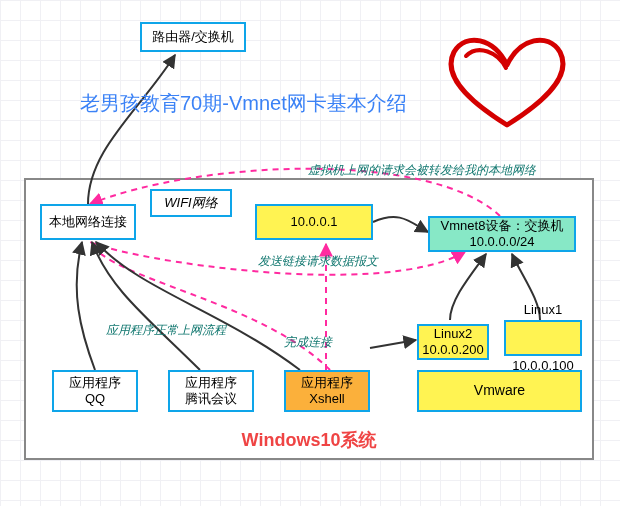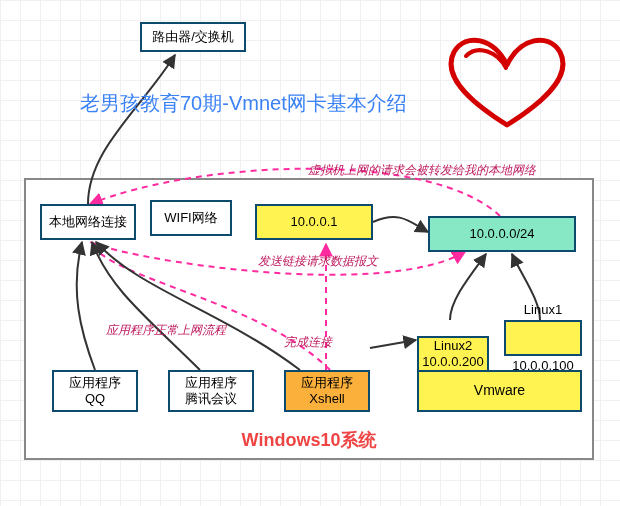--- a/index.html
+++ b/index.html
@@ -31,21 +31,21 @@
   }
   .outer-label {
     position: absolute;
     left: 50%; transform: translateX(-50%);
     bottom: 6px;
     font-size: 18px; font-weight: 700;
     color: #ef4444;
   }
   .node {
     position: absolute;
-    border: 2px solid #0c4a6e;
+    border: 2px solid #0ea5e9;
     background: #fff;
     display: flex;
     flex-direction: column;
     align-items: center;
     justify-content: center;
     font-size: 13px;
     text-align: center;
     line-height: 1.25;
     padding: 2px 4px;
     z-index: 3;
@@ -56,21 +56,21 @@
   svg.wires {
     position: absolute; left: 0; top: 0;
     width: 620px; height: 506px;
     z-index: 2;
     pointer-events: none;
   }
   .annot {
     position: absolute;
     font-size: 12px;
     font-style: italic;
-    color: #be185d;
+    color: #0f766e;
     z-index: 4;
     white-space: nowrap;
     text-align: right;
   }
   .heart {
     position: absolute;
     left: 432px; top: 30px;
     width: 150px; height: 110px;
     z-index: 4;
   }
@@ -86,31 +86,32 @@
 </svg>
 
 <div class="node" style="left:140px; top:22px; width:106px; height:30px;">路由器/交换机</div>
 
 <div class="outer-box">
   <div class="outer-label">Windows10系统</div>
 </div>
 
 <div class="node" style="left:40px; top:204px; width:96px; height:36px;">本地网络连接</div>
 
-<div class="node" style="left:150px; top:200px; width:82px; height:36px;">WIFI网络</div>
+<div class="node" style="left:150px; top:189px; width:82px; height:28px;font-style:italic;">WIFI网络</div>
 
 <div class="node yellow" style="left:255px; top:204px; width:118px; height:36px;">
   <span>10.0.0.1</span>
 </div>
 
 <div class="node teal" style="left:428px; top:216px; width:148px; height:36px;">
+  <span>Vmnet8设备：交换机</span>
   <span>10.0.0.0/24</span>
 </div>
 
-<div class="node yellow" style="left:417px; top:336px; width:72px; height:36px;">
+<div class="node yellow" style="left:417px; top:324px; width:72px; height:36px;">
   <span>Linux2</span>
   <span>10.0.0.200</span>
 </div>
 
 <div class="node yellow" style="left:504px; top:320px; width:78px; height:36px;gap:40px;">
   <span>Linux1</span>
   <span>10.0.0.100</span>
 </div>
 
 <div class="node" style="left:52px; top:370px; width:86px; height:42px;">

